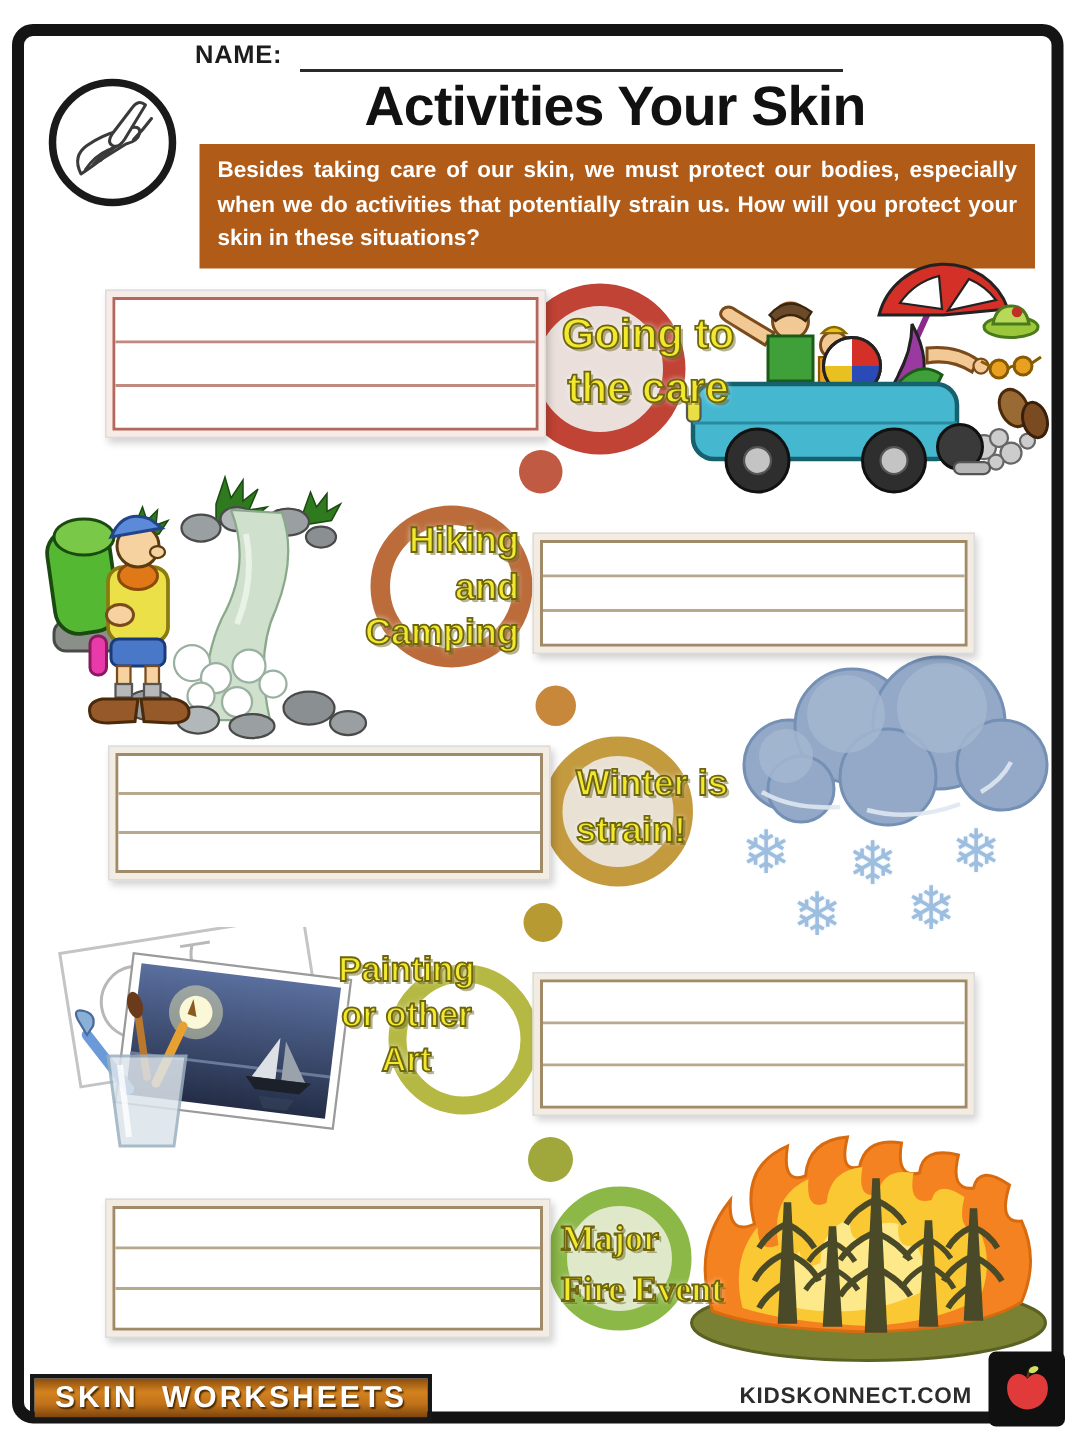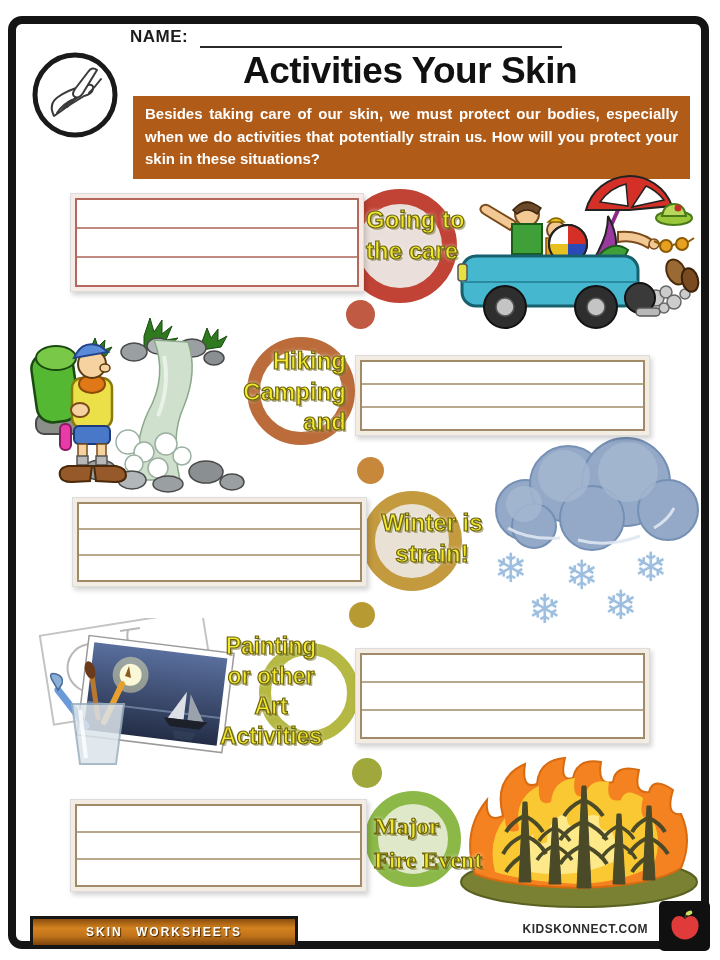--- a/index.html
+++ b/index.html
@@ -30,25 +30,25 @@
   .dot{position:absolute;border-radius:50%;z-index:1;}
 
   
   .bubble{position:absolute;z-index:4;font-weight:bold;color:#f2e92e;-webkit-text-stroke:1.2px #6d6410;text-shadow:2px 2px 0 rgba(96,88,10,.45),0 0 4px rgba(255,255,255,.9);line-height:1.28;}
   .bubble span{display:block;}
 
   .illu{position:absolute;z-index:2;}
   .flake{position:absolute;z-index:2;color:#9dbede;text-shadow:0 0 2px #dfeaf6;}
 
   
-  .skin-badge{position:absolute;left:30px;top:916px;width:262px;height:26px;z-index:6;
+  .skin-badge{position:absolute;left:20px;top:916px;width:262px;height:26px;z-index:6;
     background:linear-gradient(180deg,#8a4d0e 0%,#d3821f 35%,#c1731a 65%,#7d440c 100%);
-    border:3px solid #171717;color:#fff;font-weight:bold;font-size:12px;letter-spacing:2px;word-spacing:8px;
+    border:3px solid #171717;color:#fff;font-weight:bold;font-size:20px;letter-spacing:2px;word-spacing:8px;
     display:flex;align-items:center;justify-content:center;text-shadow:1px 1px 1px #4a2a00;}
-  .site-text{position:absolute;right:72px;top:922px;font-size:12px;font-weight:bold;color:#2c2c2c;letter-spacing:.5px;z-index:6;}
+  .site-text{position:absolute;right:72px;top:922px;font-size:15px;font-weight:bold;color:#2c2c2c;letter-spacing:.5px;z-index:6;}
   .apple-box{position:absolute;left:659px;top:901px;width:51px;height:50px;background:#101010;border-radius:5px;z-index:7;display:flex;align-items:center;justify-content:center;}
 </style>
 </head>
 <body>
 
 <div class="page">
   <div class="frame"></div>
 
   <div class="hand-badge">
     <svg width="90" height="90" viewBox="0 0 90 90">
@@ -69,21 +69,21 @@
   <div class="instructions">Besides taking care of our skin, we must protect our bodies, especially when we do activities that potentially strain us. How will you protect your skin in these situations?</div>
 
   <div class="ring" style="left:343px;top:189px;width:84px;height:84px;border:15px solid #c04335;background:#eadfdb;"></div>
   <div class="answer-box box-red" style="left:70px;top:193px;width:284px;">
     <div class="inner">
       <div class="row" style="height:27px;"></div>
       <div class="row" style="height:27px;"></div>
       <div class="row" style="height:27px;"></div>
     </div>
   </div>
-  <div class="bubble" style="left:366px;top:205px;width:132px;font-size:24px;">
+  <div class="bubble" style="left:366px;top:205px;width:132px;font-size:28px;text-align:center;">
     <span>Going to</span>
     <span>the care</span>
   </div>
   <div class="illu" style="left:450px;top:170px;">
     <svg width="252" height="165" viewBox="0 0 252 165">
 
       <g fill="#cccccc" stroke="#666" stroke-width="1.5">
         <circle cx="206" cy="128" r="8"></circle>
           <circle cx="216" cy="122" r="6"></circle>
           <circle cx="224" cy="132" r="7"></circle>
@@ -189,41 +189,41 @@
       <rect x="62" y="128" width="9" height="22" fill="#f5d2a0" stroke="#7a4a1a" stroke-width="1.5"></rect>
       <rect x="81" y="128" width="9" height="22" fill="#f5d2a0" stroke="#7a4a1a" stroke-width="1.5"></rect>
       <rect x="61" y="140" width="11" height="9" fill="#b8b8b8" stroke="#555" stroke-width="1.5"></rect>
       <rect x="80" y="140" width="11" height="9" fill="#b8b8b8" stroke="#555" stroke-width="1.5"></rect>
       <path d="M52 150 q-10 2 -8 10 q1 6 12 6 l18 -1 2 -15 Z" fill="#96592a" stroke="#4a2a0a" stroke-width="2"></path>
       <path d="M78 150 l2 15 18 1 q12 0 12 -7 q0 -7 -10 -9 Z" fill="#96592a" stroke="#4a2a0a" stroke-width="2"></path>
     </svg>
   </div>
   <div class="bubble" style="left:198px;top:346px;width:148px;font-size:24px;text-align:right;">
     <span>Hiking</span>
+    <span>and</span>
     <span>Camping</span>
-    <span>and</span>
   </div>
   <div class="answer-box box-tan" style="left:355px;top:355px;width:285px;">
     <div class="inner">
       <div class="row" style="height:21px;"></div>
       <div class="row" style="height:21px;"></div>
       <div class="row" style="height:21px;"></div>
     </div>
   </div>
   <div class="dot" style="left:357px;top:457px;width:27px;height:27px;background:#c8883c;"></div>
 
   <div class="ring" style="left:362px;top:491px;width:74px;height:74px;border:13px solid #c49a3f;background:#e9e1d3;"></div>
   <div class="answer-box box-tan" style="left:72px;top:497px;width:285px;">
     <div class="inner">
       <div class="row" style="height:24px;"></div>
       <div class="row" style="height:24px;"></div>
       <div class="row" style="height:24px;"></div>
     </div>
   </div>
-  <div class="bubble" style="left:362px;top:508px;width:140px;font-size:24px;text-align:center;">
+  <div class="bubble" style="left:384px;top:508px;width:140px;font-size:24px;text-align:left;">
     <span>Winter is</span>
     <span>strain!</span>
   </div>
   <div class="illu" style="left:468px;top:424px;">
     <svg width="234" height="132" viewBox="0 0 234 132">
       <g fill="#93a9c7" stroke="#7590b5" stroke-width="2">
         <circle cx="58" cy="86" r="30"></circle>
           <circle cx="100" cy="60" r="38"></circle>
           <circle cx="158" cy="58" r="44"></circle>
           <circle cx="200" cy="86" r="30"></circle>
@@ -283,21 +283,20 @@
       <line x1="92" y1="66" x2="74" y2="104" stroke="#e8a030" stroke-width="6" stroke-linecap="round"></line>
       <path d="M95 58 l4 -10 2 12 Z" fill="#8a5a20"></path>
       <path d="M42 86 L94 86 L86 146 L50 146 Z" fill="#dce4eb" opacity=".85" stroke="#9ab0c0" stroke-width="2"></path>
       <path d="M50 92 L56 140" stroke="#ffffff" stroke-width="4" opacity=".8"></path>
     </svg>
   </div>
   <div class="bubble" style="left:196px;top:632px;width:150px;font-size:23px;text-align:center;line-height:1.3;">
     <span>Painting</span>
     <span>or other</span>
     <span>Art</span>
-    <span>Activities</span>
   </div>
   <div class="answer-box box-tan" style="left:355px;top:648px;width:285px;">
     <div class="row-wrap inner">
       <div class="row" style="height:26px;"></div>
       <div class="row" style="height:26px;"></div>
       <div class="row" style="height:26px;"></div>
     </div>
   </div>
   <div class="dot" style="left:352px;top:758px;width:30px;height:30px;background:#a0a83c;"></div>
 

